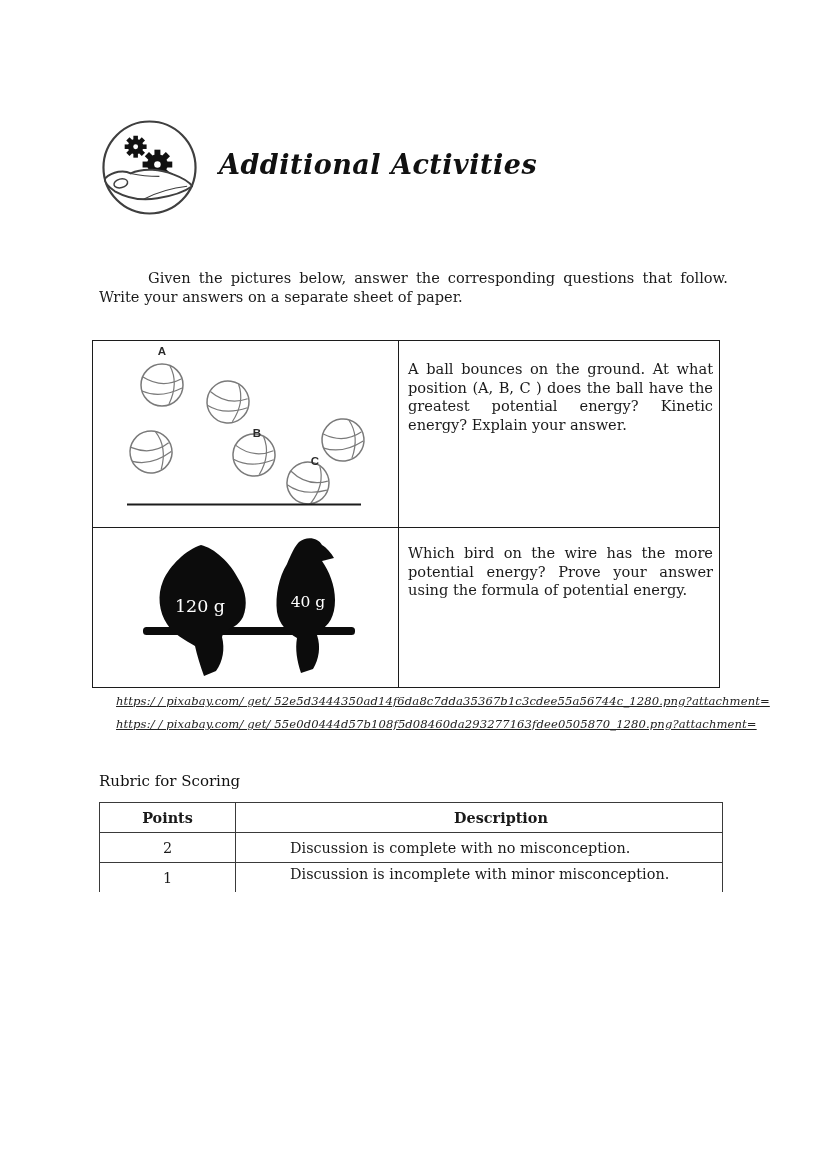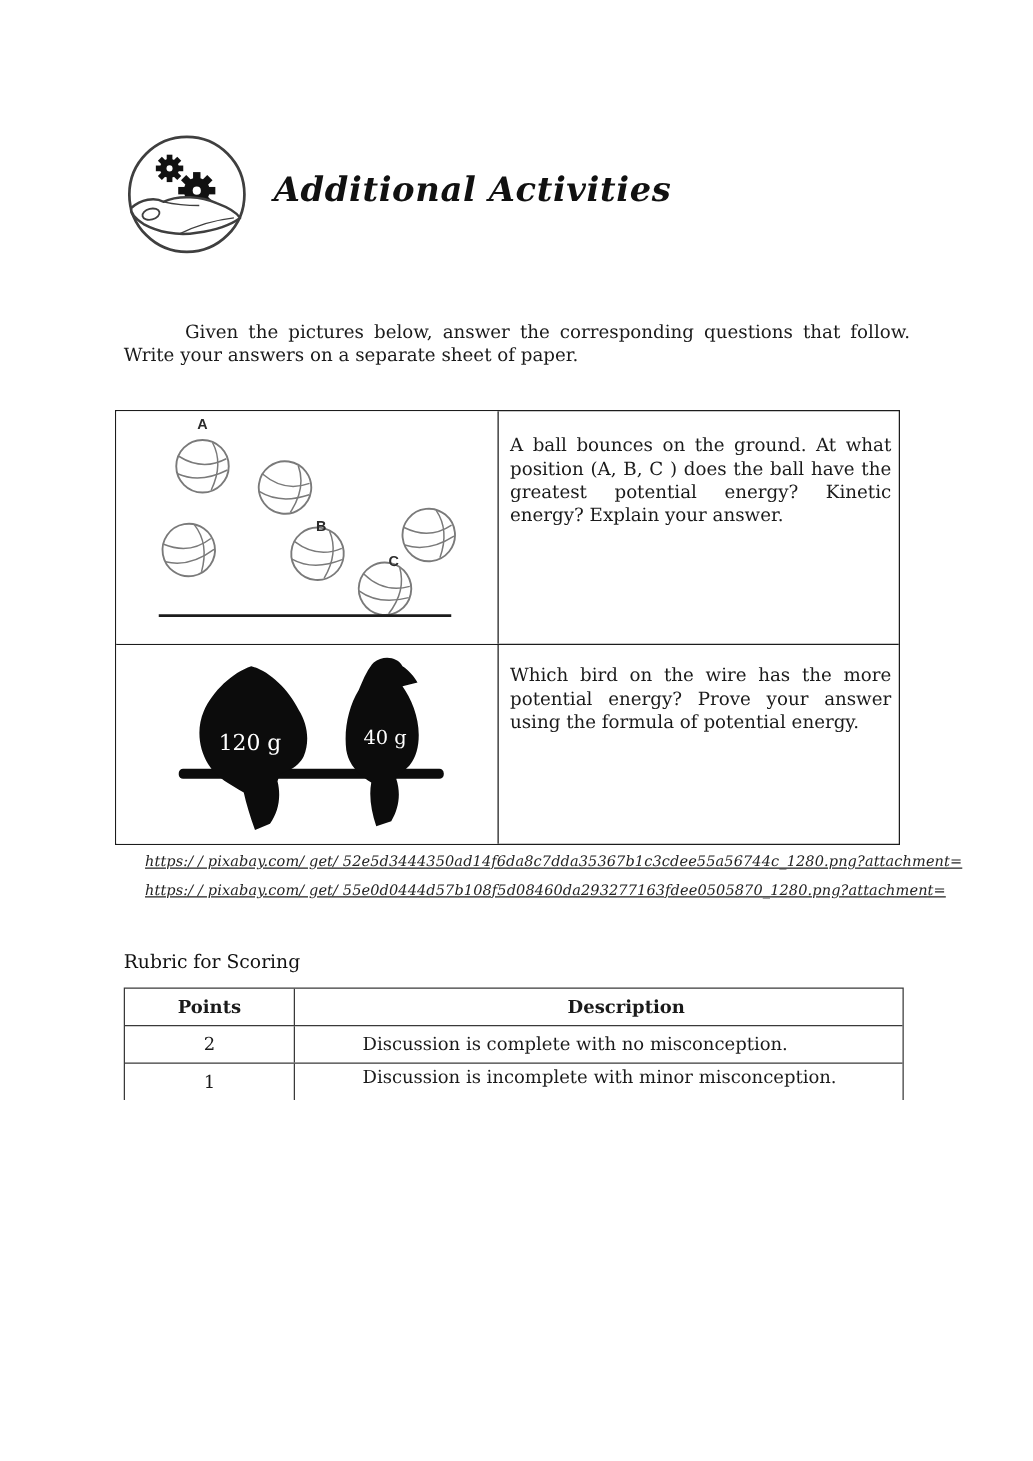--- a/index.html
+++ b/index.html
@@ -1,18 +1,18 @@
 <!DOCTYPE html>
 <html><head>
 <meta charset="utf-8">
 <style>
   * { margin:0; padding:0; box-sizing:border-box; }
   html,body { background:#fff; }
   .page {
-    position:relative; width:826px; height:876px; margin:4px auto;
+    position:relative; width:826px; height:876px; margin:16px auto;
     background:#ffffff; overflow:hidden;
     font-family:"DejaVu Serif", serif; color:#1a1a1a;
   }
   
   .hdr-icon { position:absolute; left:100px; top:102px; width:99px; height:99px; }
   .hdr-title {
     position:absolute; left:219px; top:133px;
     font-size:27px; font-weight:bold; font-style:italic; letter-spacing:0.5px; color:#111;
   }
   

